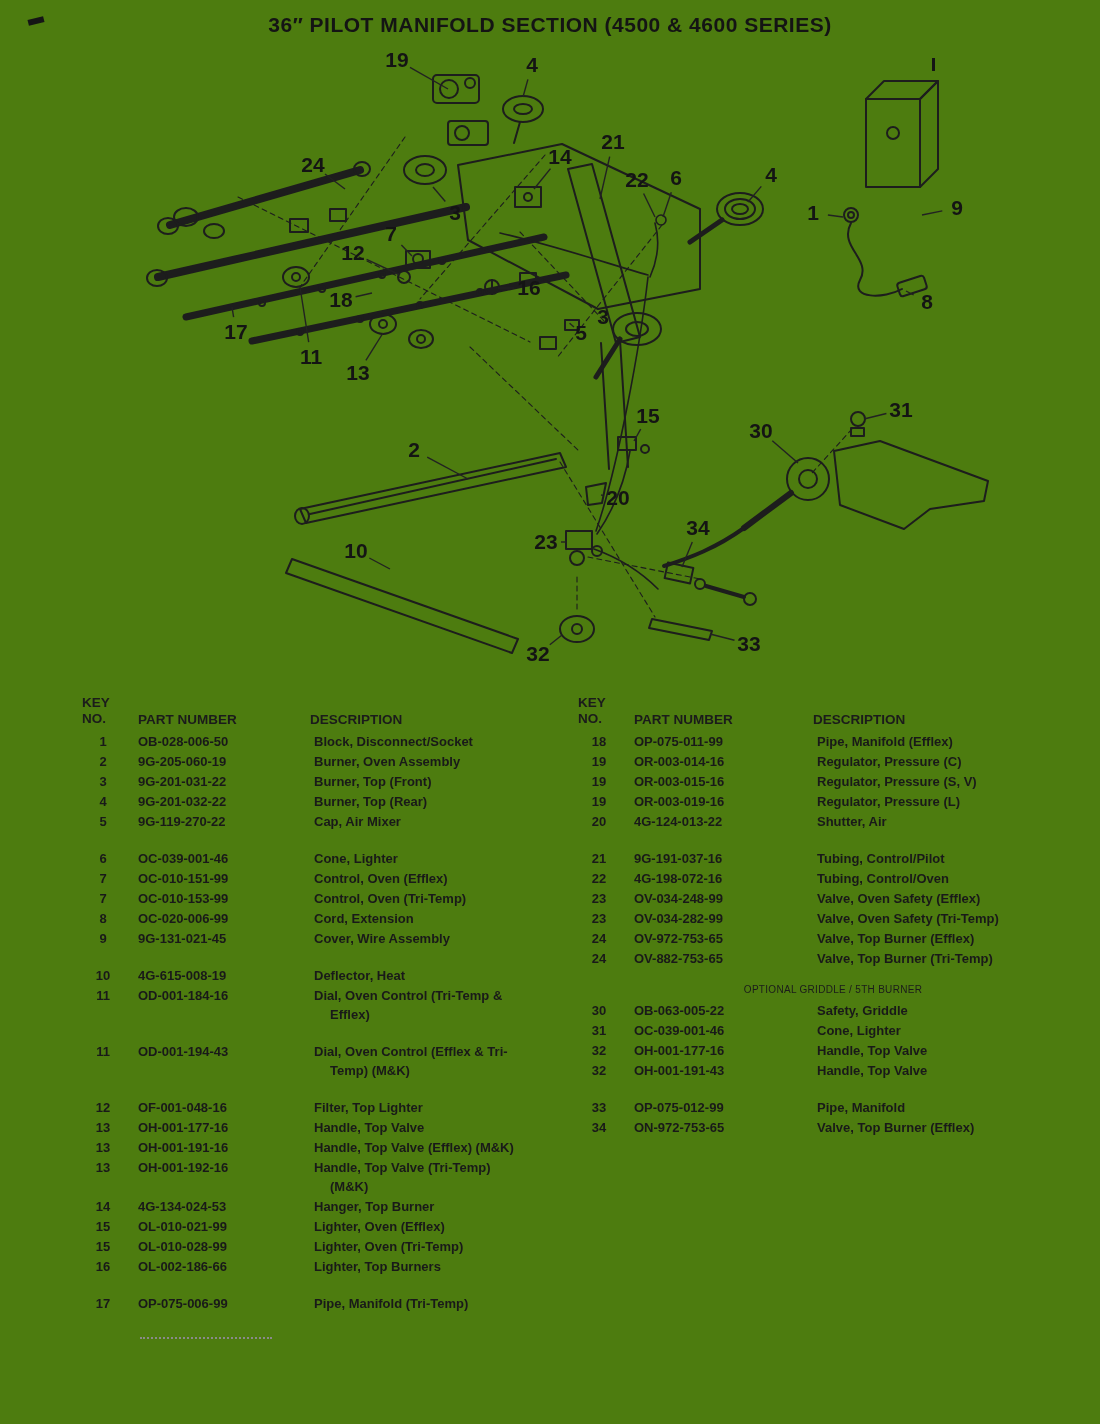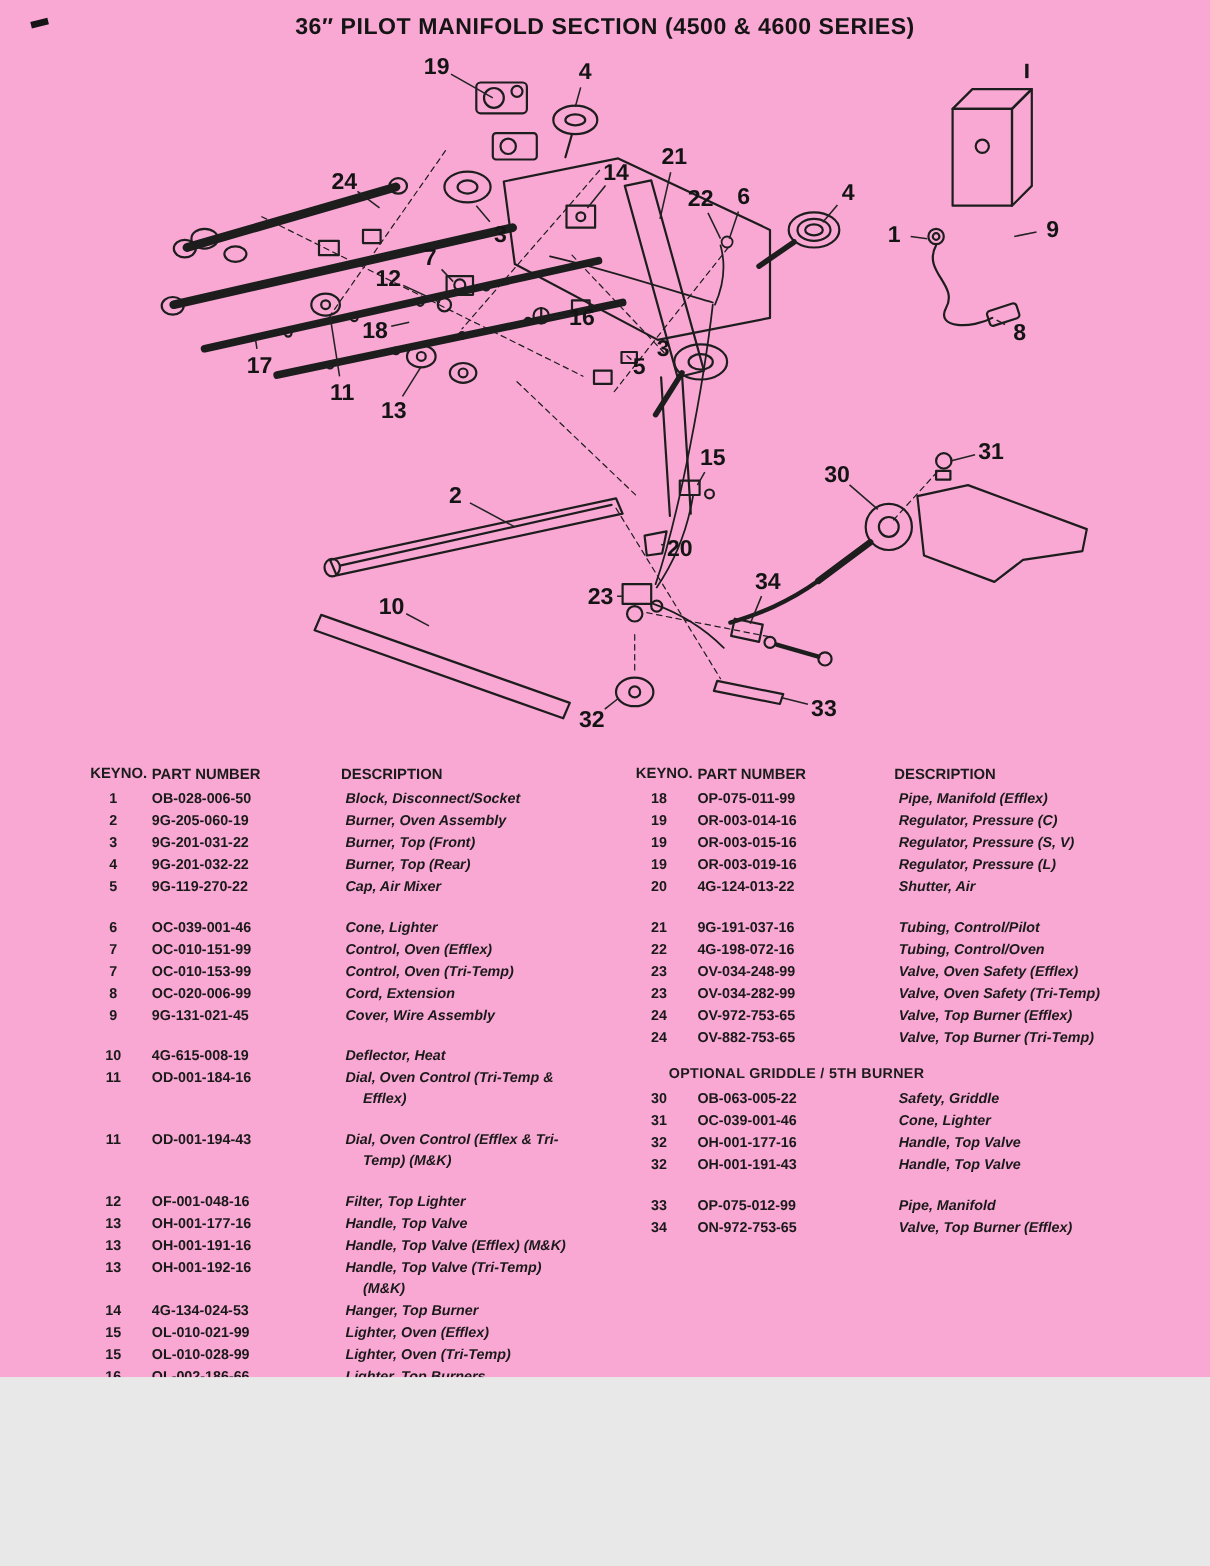--- a/index.html
+++ b/index.html
@@ -1,18 +1,18 @@
 <!DOCTYPE html>
 <html><head>
 <meta charset="utf-8">
 <style>
   html,body{margin:0;padding:0;background:#e8e8e8;}
   .page{
-    width:1100px;height:1252px;position:relative;margin:0 auto;
-    background:#f9a8d4;color:#1b1b1b;overflow:hidden;
+    width:1100px;height:1424px;position:relative;margin:0 auto;
+    background:#4d7c0f;color:#1b1b1b;overflow:hidden;
     font-family:"Liberation Sans",sans-serif;
   }
   .title{
     text-align:center;font-size:21px;font-weight:bold;letter-spacing:.5px;
     padding-top:13px;color:#141414;
   }
   .diagram{position:relative;height:648px;}
   .diagram svg{display:block;width:1100px;height:648px;}
   .callout{
     font-family:"Liberation Sans",sans-serif;font-size:21px;font-weight:bold;
@@ -24,30 +24,30 @@
   .mark2{left:932px;top:58px;width:3px;height:13px;}
 
   .tables{display:flex;gap:56px;padding:10px 20px 0 82px;font-size:13px;}
   .col{width:440px;flex:none;}
   .col.right{width:480px;}
   .thead{
     display:grid;grid-template-columns:42px 158px 1fr;column-gap:14px;
     font-weight:bold;font-size:13.5px;align-items:end;margin-bottom:5px;
   }
   .col.right .thead,.col.right .row{grid-template-columns:42px 165px 1fr;}
-  .key-head{display:flex;flex-direction:row;line-height:16px;align-items:flex-end;}
+  .key-head{display:flex;flex-direction:column;line-height:16px;}
   .row{
     display:grid;grid-template-columns:42px 158px 1fr;column-gap:14px;
     line-height:19px;margin-bottom:1px;font-weight:bold;color:#191919;
   }
   .row.gap{margin-top:18px;}
   .cell.key{text-align:center;}
-  .cell.desc{padding-left:20px;text-indent:-16px;font-style:italic;}
+  .cell.desc{padding-left:20px;text-indent:-16px;}
   .section-title{
-    text-align:left;font-weight:bold;font-size:13px;letter-spacing:.3px;
+    text-align:center;font-weight:normal;font-size:10px;letter-spacing:.3px;
     margin:16px 0 6px 30px;
   }
   .dots{width:132px;border-top:2px dotted #8a8a8a;margin:24px 0 0 58px;height:0;}
 </style>
 </head>
 <body>
 
 <div class="page">
 
   <div class="scan-mark mark1"></div>

